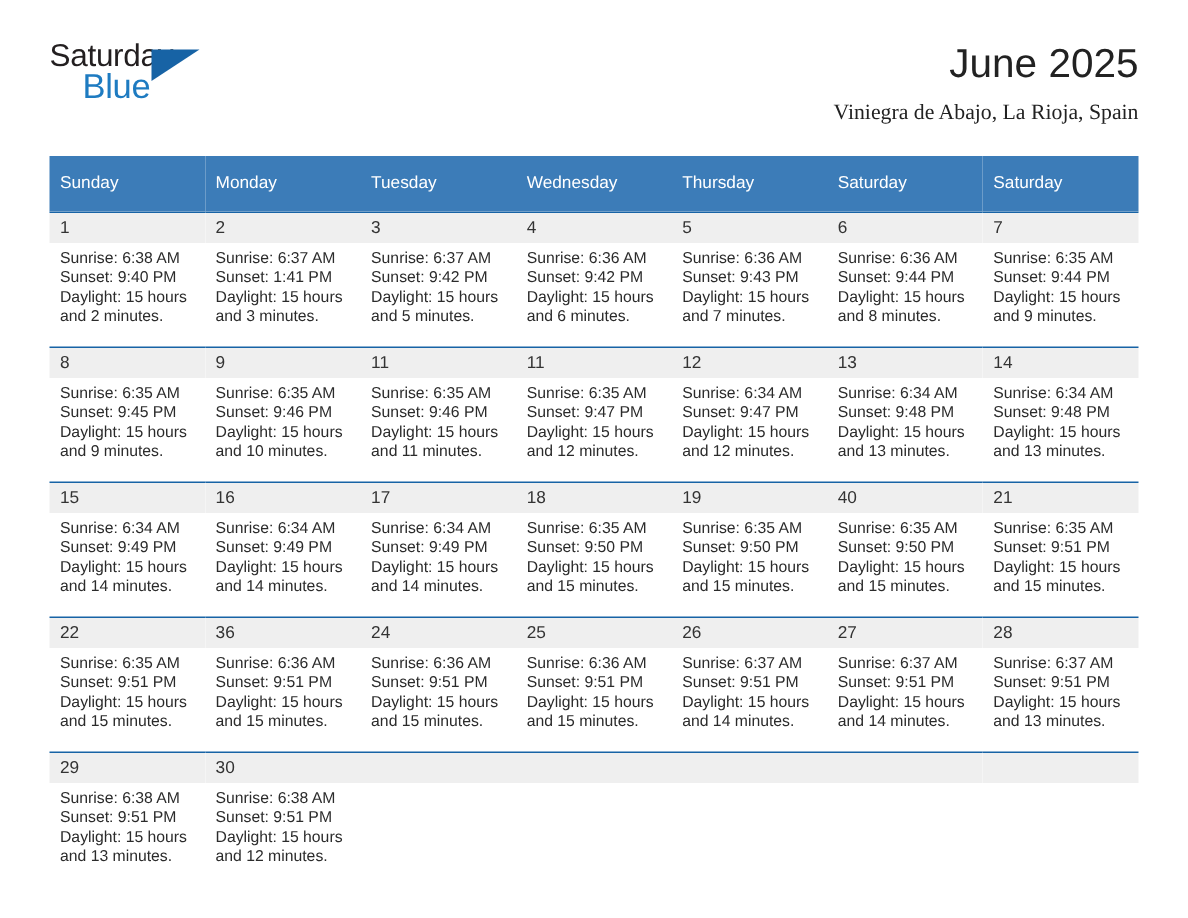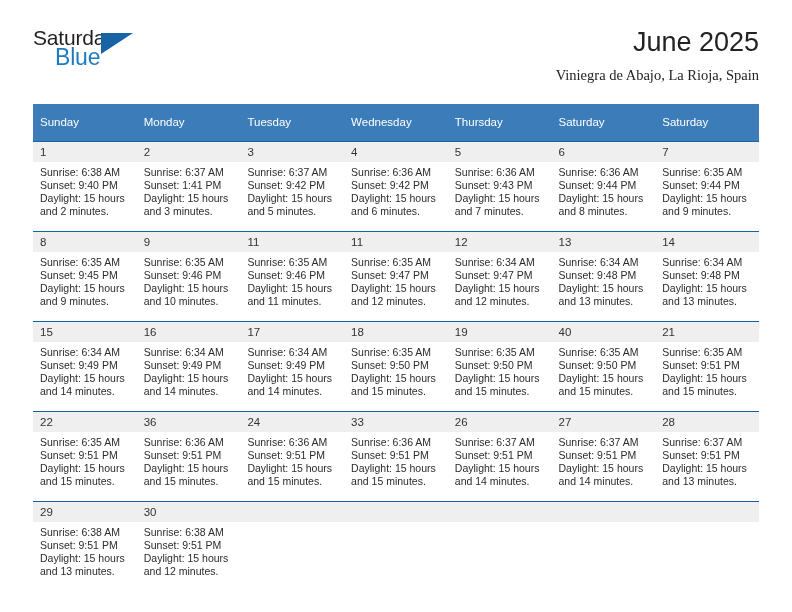--- a/index.html
+++ b/index.html
@@ -449,21 +449,21 @@
               <div class="day-info">
                 <div>Sunrise: 6:36 AM</div>
                 <div>Sunset: 9:51 PM</div>
                 <div>Daylight: 15 hours</div>
                 <div>and 15 minutes.</div>
               </div>
             </div>
           </td>
           <td>
             <div class="day-cell-inner">
-              <div class="day-number">33</div>
+              <div class="day-number">25</div>
               <div class="day-info">
                 <div>Sunrise: 6:36 AM</div>
                 <div>Sunset: 9:51 PM</div>
                 <div>Daylight: 15 hours</div>
                 <div>and 15 minutes.</div>
               </div>
             </div>
           </td>
           <td>
             <div class="day-cell-inner">

